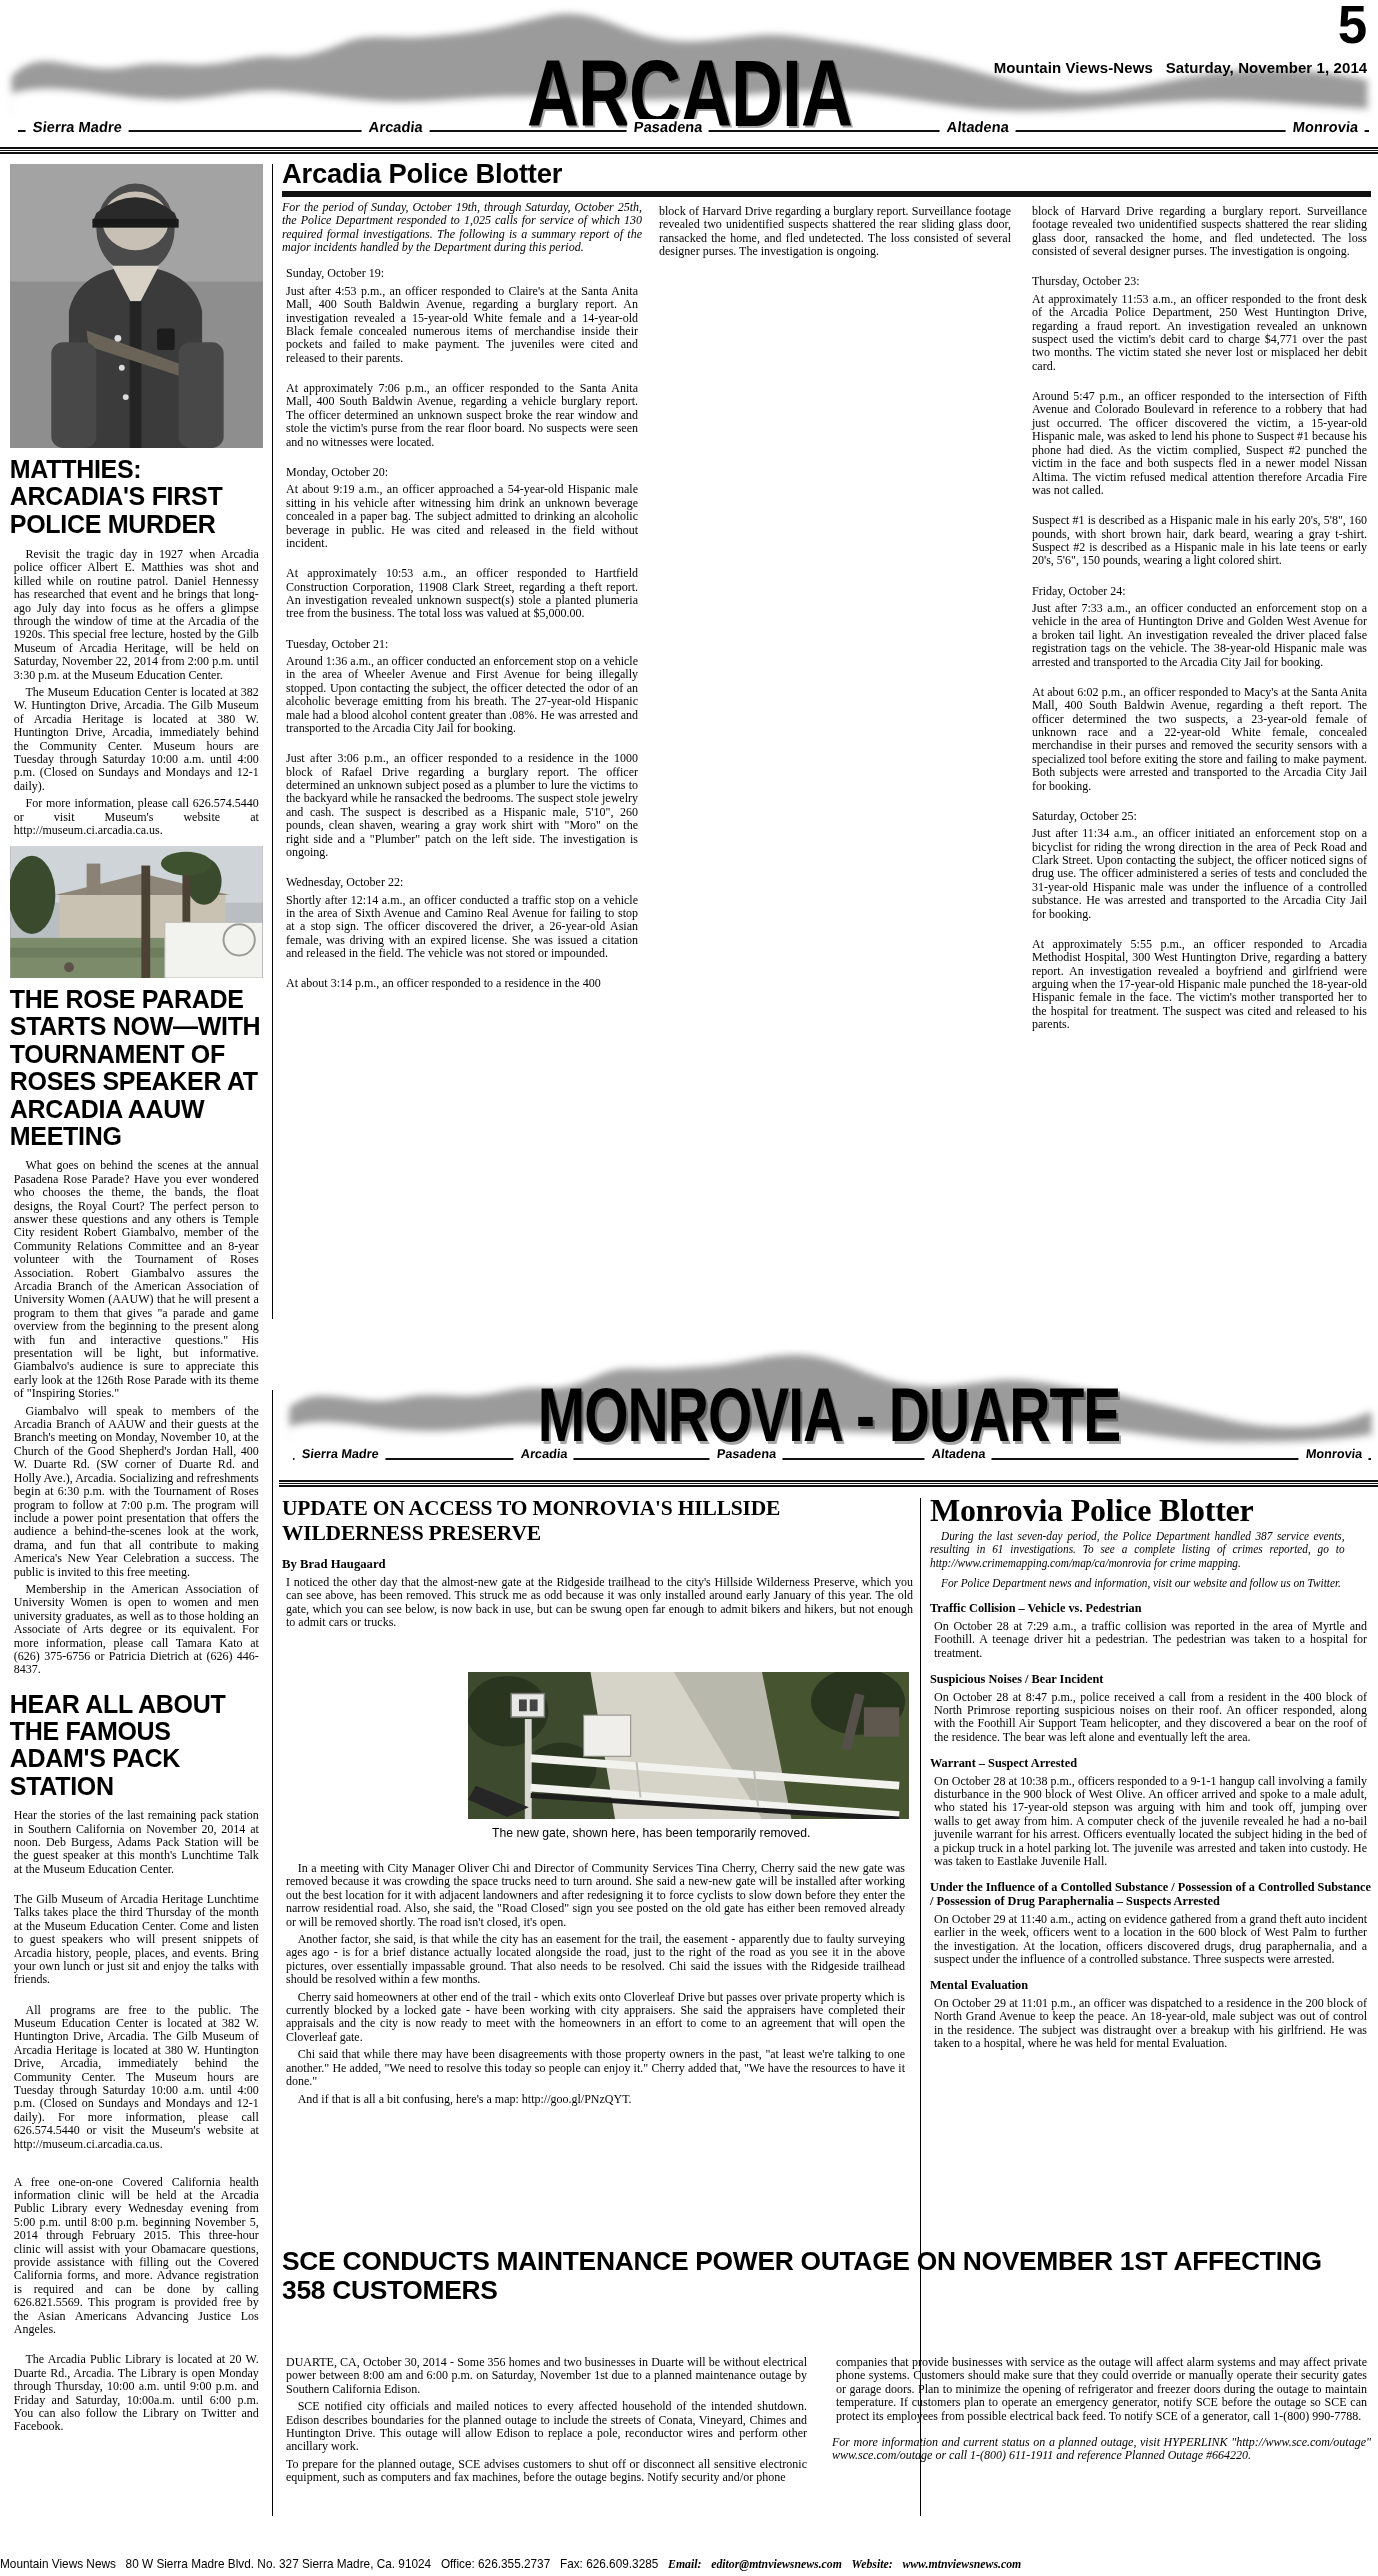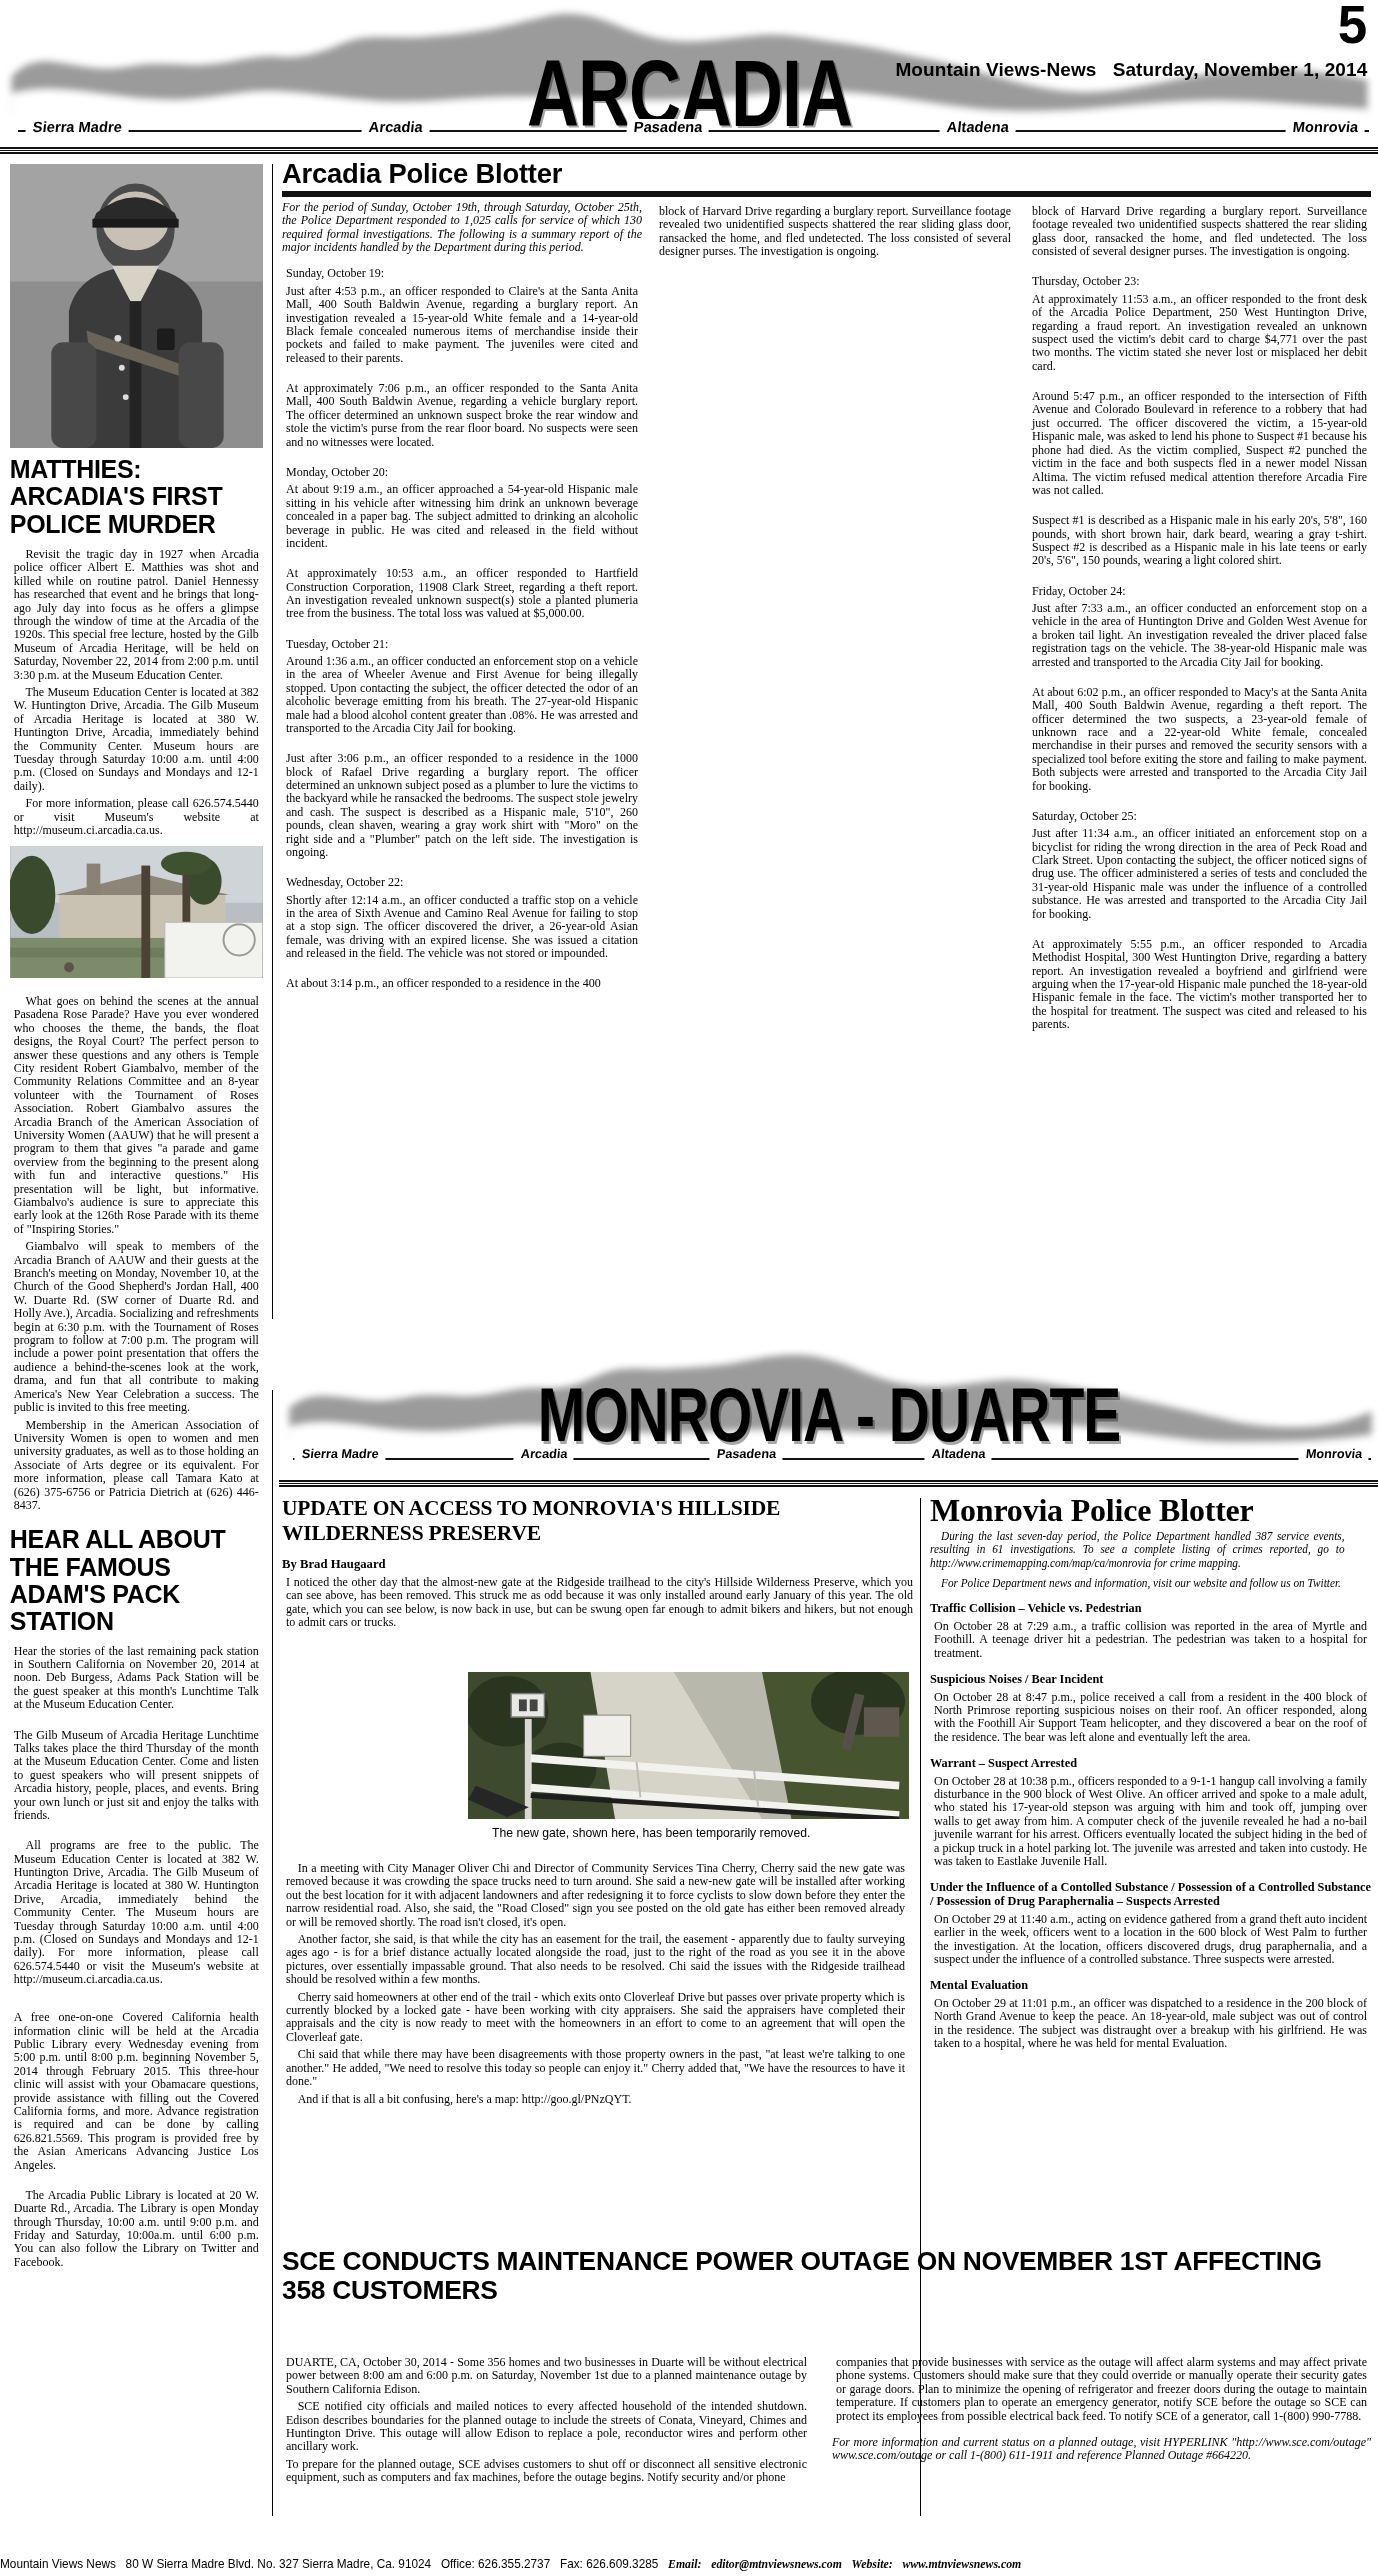--- a/index.html
+++ b/index.html
@@ -18,21 +18,21 @@
     font-size:72px;letter-spacing:-1px;line-height:1;
     transform:scaleY(1.32);transform-origin:top center;
     text-shadow:2px 2px 0 rgba(0,0,0,.35);
   }
   .pagenum{
     position:absolute;right:11.7px;top:-5.9px;
     font-family:"Liberation Sans", sans-serif;font-weight:bold;font-size:53px;
   }
   .issueline{
     position:absolute;right:11.7px;top:59px;
-    font-family:"Liberation Sans", sans-serif;font-weight:bold;font-size:19px;
+    font-family:"Liberation Sans", sans-serif;font-weight:bold;font-size:15px;
     letter-spacing:0.1px;
   }
   .citybar{position:absolute;left:0;top:119px;width:1379px;height:21.5px;}
   .citybar .rule{position:absolute;left:17.6px;right:9.8px;top:10.8px;height:2px;background:#111;}
   .citybar .cname{
     position:absolute;top:0;font-family:"Liberation Sans", sans-serif;
     font-weight:bold;font-size:14.7px;background:#fff;padding:0 6.9px;
     transform:skewX(-6deg);
   }
 
@@ -210,20 +210,21 @@
         <rect x="134" y="20" width="9" height="115" fill="#4b4135"></rect>
         <rect x="176" y="14" width="8" height="121" fill="#4b4135"></rect>
         <ellipse cx="180" cy="18" rx="26" ry="12" fill="#3e5230"></ellipse>
         <rect x="158" y="78" width="100" height="57" fill="#f2f2ef"></rect>
         <rect x="158" y="78" width="100" height="57" fill="none" stroke="#b9b9b4" stroke-width="1"></rect>
         <circle cx="234" cy="96" r="16" fill="none" stroke="#9a9a95" stroke-width="2"></circle>
         <circle cx="60" cy="124" r="5" fill="#5c5248"></circle>
       </svg>
     </div>
 
+    <h2 class="hl-big">THE ROSE PARADE STARTS NOW—WITH TOURNAMENT OF ROSES SPEAKER AT ARCADIA AAUW MEETING</h2>
     <div style="height:4.9px"></div>
     <p class="body-txt ind">What goes on behind the scenes at the annual Pasadena Rose Parade? Have you ever wondered who chooses the theme, the bands, the float designs, the Royal Court? The perfect person to answer these questions and any others is Temple City resident Robert Giambalvo, member of the Community Relations Committee and an 8-year volunteer with the Tournament of Roses Association. Robert Giambalvo assures the Arcadia Branch of the American Association of University Women (AAUW) that he will present a program to them that gives "a parade and game overview from the beginning to the present along with fun and interactive questions." His presentation will be light, but informative. Giambalvo's audience is sure to appreciate this early look at the 126th Rose Parade with its theme of "Inspiring Stories."</p>
     <p class="body-txt ind">Giambalvo will speak to members of the Arcadia Branch of AAUW and their guests at the Branch's meeting on Monday, November 10, at the Church of the Good Shepherd's Jordan Hall, 400 W. Duarte Rd. (SW corner of Duarte Rd. and Holly Ave.), Arcadia. Socializing and refreshments begin at 6:30 p.m. with the Tournament of Roses program to follow at 7:00 p.m. The program will include a power point presentation that offers the audience a behind-the-scenes look at the work, drama, and fun that all contribute to making America's New Year Celebration a success. The public is invited to this free meeting.</p>
     <p class="body-txt ind">Membership in the American Association of University Women is open to women and men university graduates, as well as to those holding an Associate of Arts degree or its equivalent. For more information, please call Tamara Kato at (626) 375-6756 or Patricia Dietrich at (626) 446-8437.</p>
 
     <div style="height:9.8px"></div>
     <h2 class="hl-big">HEAR ALL ABOUT THE FAMOUS ADAM'S PACK STATION</h2>
     <div style="height:4.9px"></div>
     <p class="body-txt">Hear the stories of the last remaining pack station in Southern California on November 20, 2014 at noon. Deb Burgess, Adams Pack Station will be the guest speaker at this month's Lunchtime Talk at the Museum Education Center.</p>
     <div class="gap"></div>

